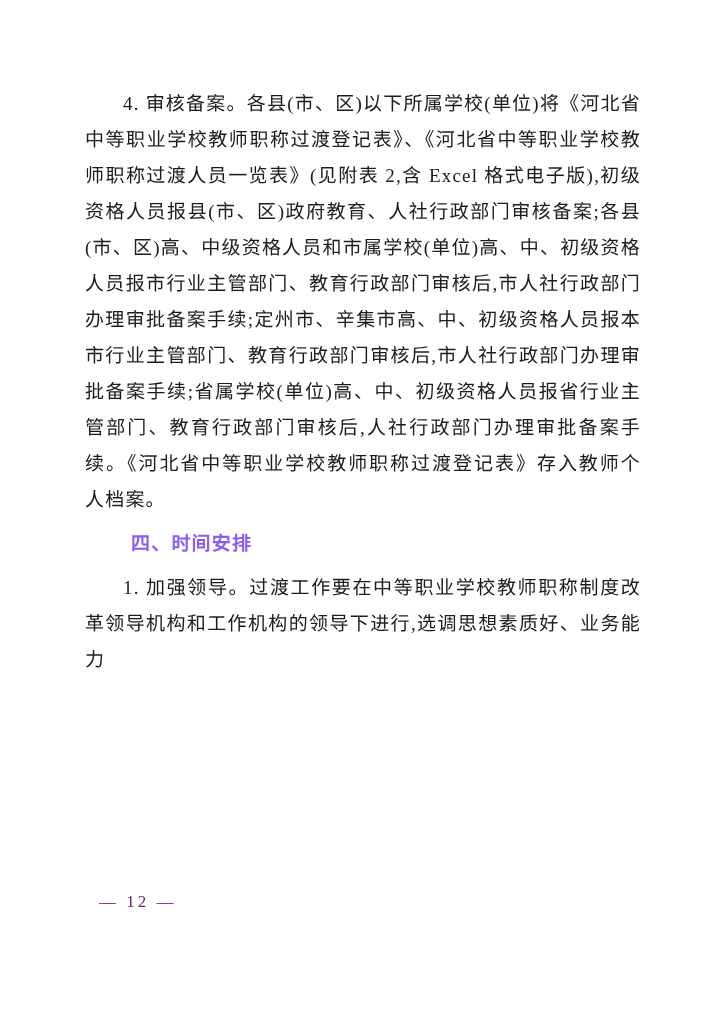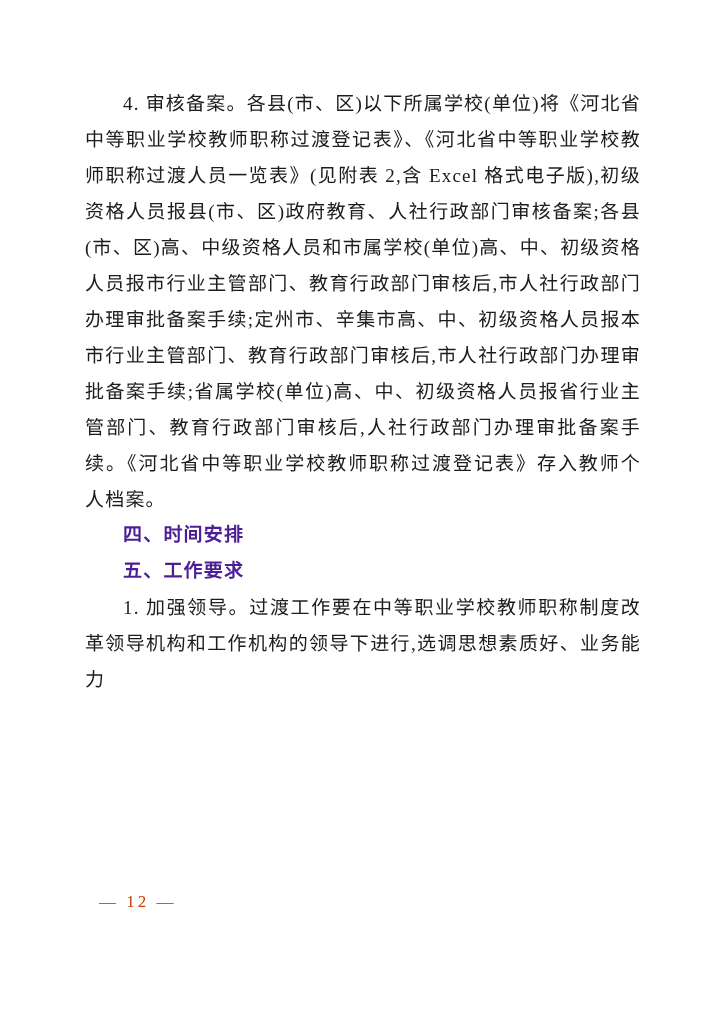--- a/index.html
+++ b/index.html
@@ -26,43 +26,42 @@
     line-height: 36px;
     letter-spacing: 1.2px;
     text-align: justify;
     text-align-last: left;
   }
   .para {
     margin: 0;
     text-indent: 2em;
   }
   .heading {
-    margin: 0;
+    margin: 8px;
     font-size: 19px;
     line-height: 36px;
     font-weight: bold;
     text-indent: 2em;
     letter-spacing: 1.2px;
-    font-family: Liberation Mono, monospace;
-    color: #4c1d95;
+    font-family: Liberation Sans, sans-serif;
+    color: #8b5cf6;
   }
   .page-number {
     position: absolute;
     left: 99px;
     top: 892px;
     font-size: 17px;
     letter-spacing: 3px;
-    color: #c2410c;
+    color: #701a75;
     font-family: "Liberation Serif", "DejaVu Serif", serif;
   }
 </style>
 </head>
 <body>
 
 <div class="page">
   <div class="content">
     <p class="para">4. 审核备案。各县(市、区)以下所属学校(单位)将《河北省中等职业学校教师职称过渡登记表》、《河北省中等职业学校教师职称过渡人员一览表》(见附表 2,含 Excel 格式电子版),初级资格人员报县(市、区)政府教育、人社行政部门审核备案;各县(市、区)高、中级资格人员和市属学校(单位)高、中、初级资格人员报市行业主管部门、教育行政部门审核后,市人社行政部门办理审批备案手续;定州市、辛集市高、中、初级资格人员报本市行业主管部门、教育行政部门审核后,市人社行政部门办理审批备案手续;省属学校(单位)高、中、初级资格人员报省行业主管部门、教育行政部门审核后,人社行政部门办理审批备案手续。《河北省中等职业学校教师职称过渡登记表》存入教师个人档案。</p>
     <h2 class="heading">四、时间安排</h2>
-    <h2 class="heading">五、工作要求</h2>
     <p class="para">1. 加强领导。过渡工作要在中等职业学校教师职称制度改革领导机构和工作机构的领导下进行,选调思想素质好、业务能力</p>
   </div>
   <div class="page-number">— 12 —</div>
 </div>
 
 </body></html>

